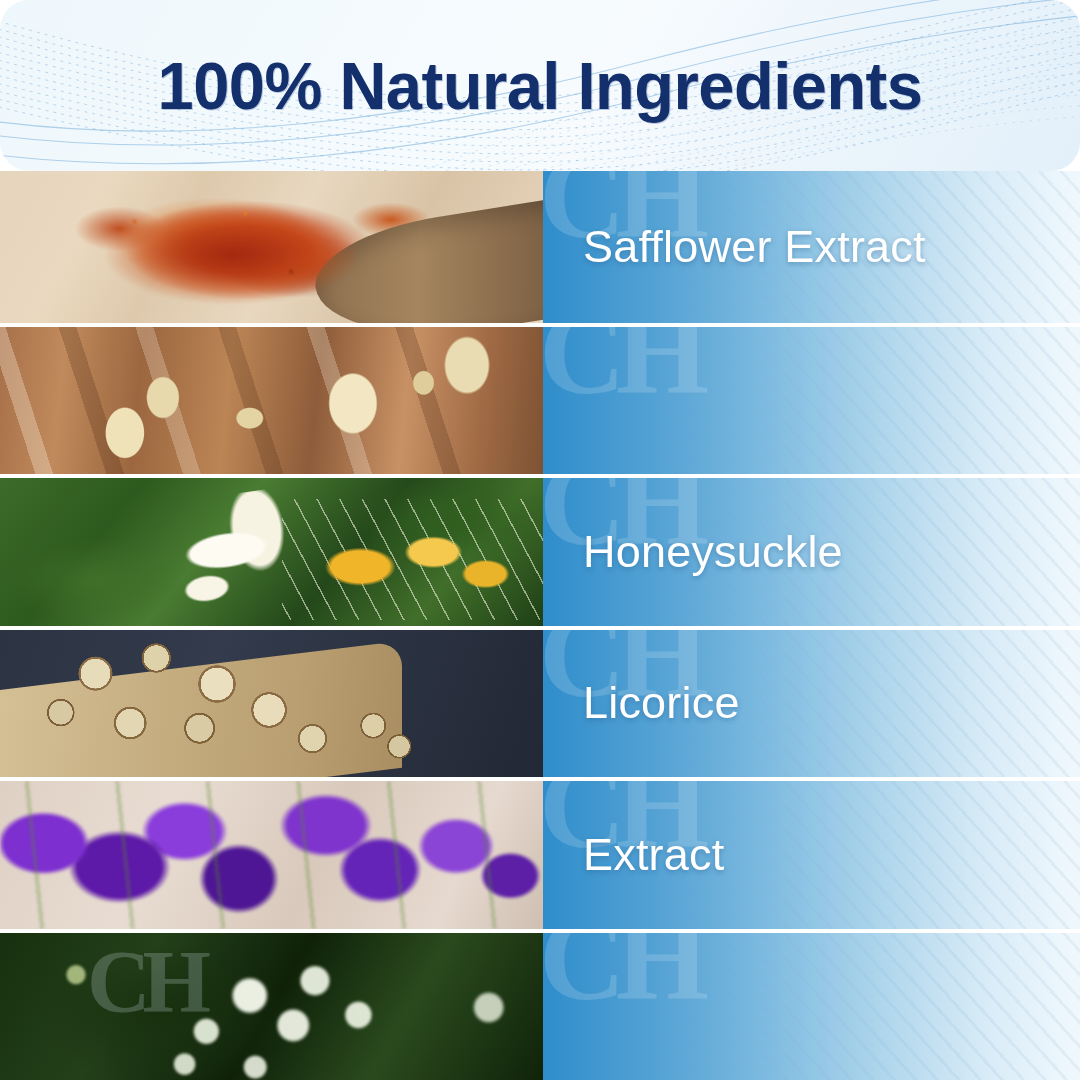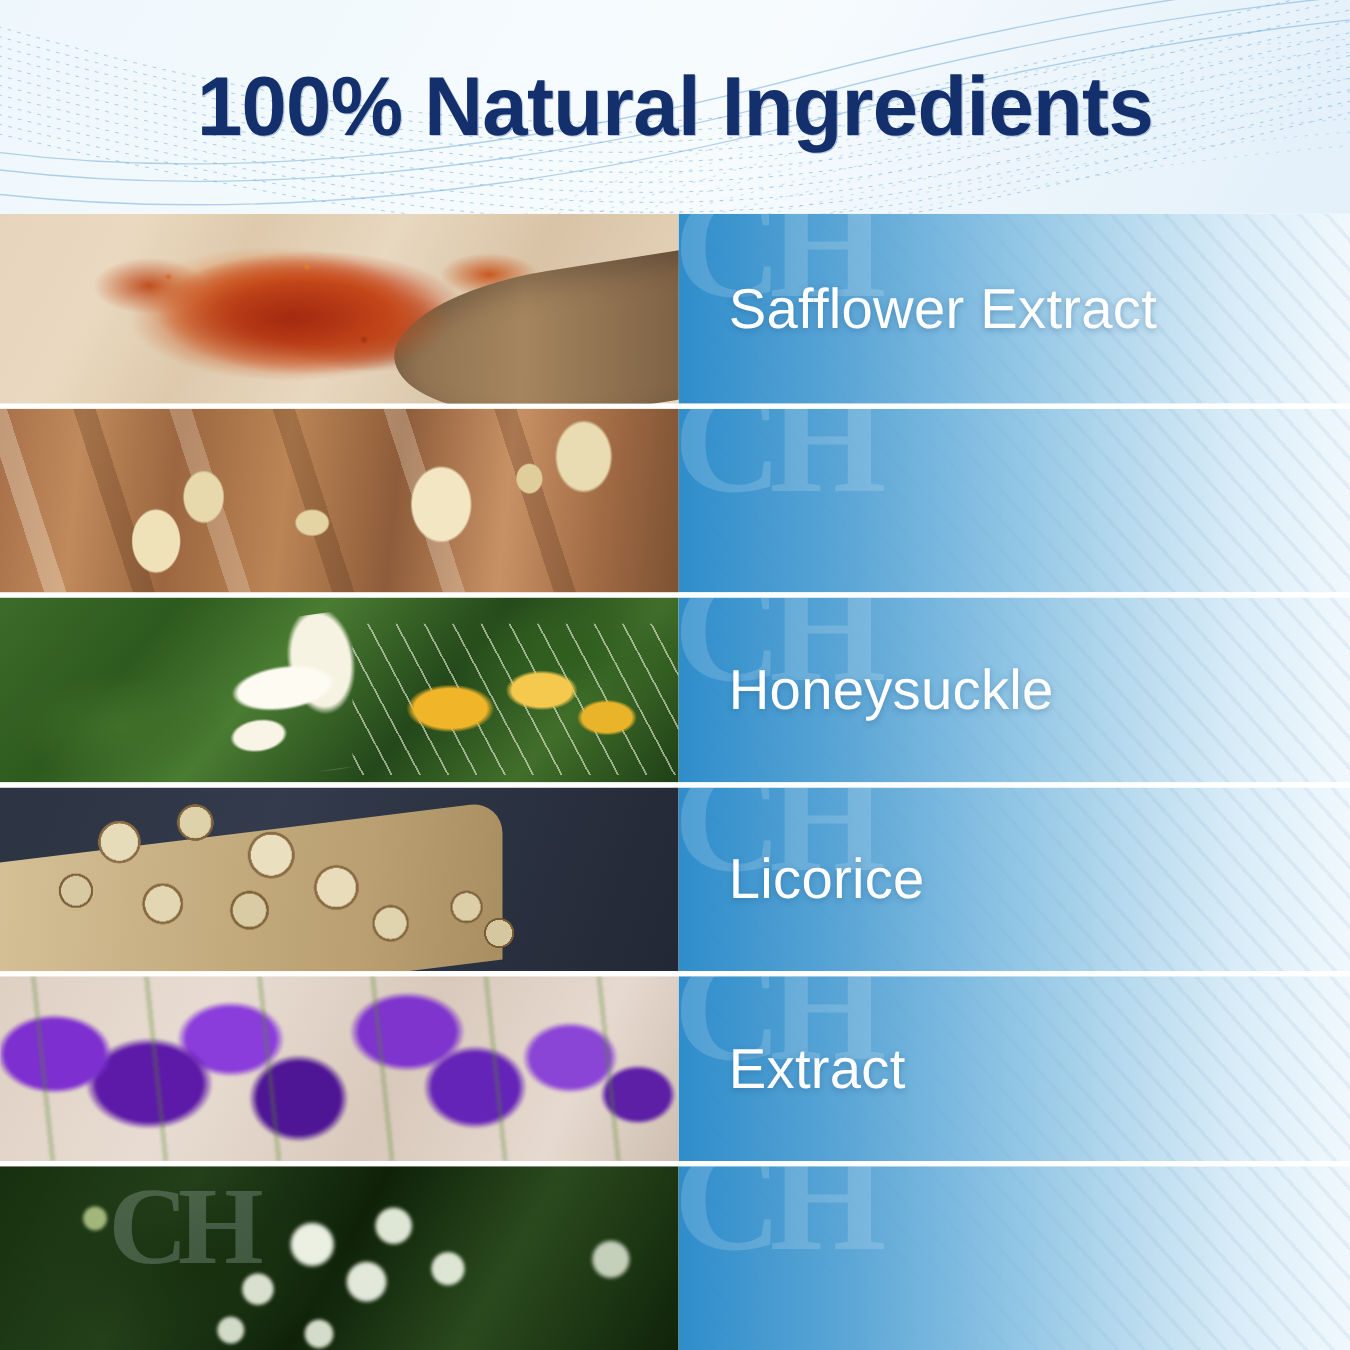--- a/index.html
+++ b/index.html
@@ -8,20 +8,21 @@
     font-family:"Liberation Sans", sans-serif;
     background:#ffffff;
   }
   #page { position:relative; width:1080px; height:1080px; overflow:hidden; background:#fff; }
 
   
   .header {
     position:absolute; left:0; top:0; width:1080px; height:171px;
     background:linear-gradient(120deg,#eef7fc 0%,#f3fafd 28%,#f7fbfe 55%,#eaf4fb 80%,#e3f0fa 100%);
     overflow:hidden;
+    border-radius:29px;
   }
   .header-waves { position:absolute; inset:0; width:100%; height:100%; }
   .header-title {
     position:absolute; left:0; top:0; width:1080px; height:171px;
     display:flex; align-items:center; justify-content:center;
     font-size:67px; font-weight:bold; letter-spacing:-0.5px;
     color:#13306d;
     text-shadow:1px 1px 0 rgba(30,70,140,.28);
     white-space:nowrap;
     font-family:"Liberation Sans", sans-serif;

